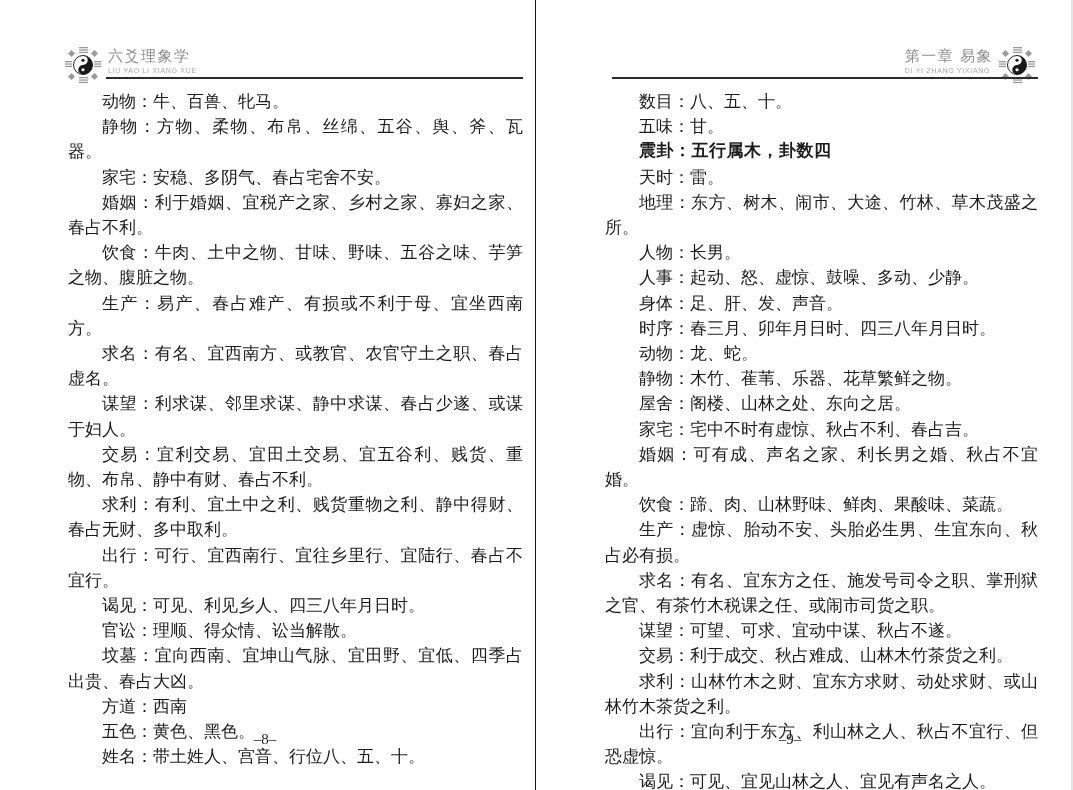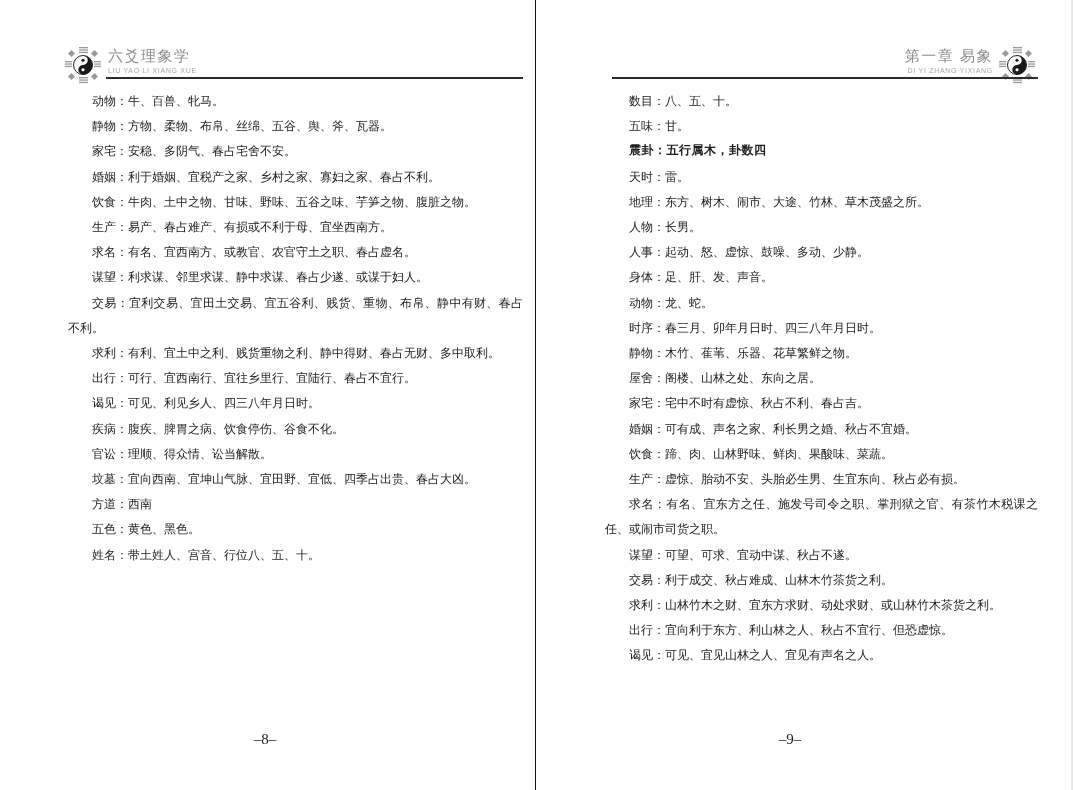--- a/index.html
+++ b/index.html
@@ -19,26 +19,26 @@
 
   
   .hdr-rule { position:absolute; top:77px; height:1.5px; background:#2b2b2b; }
   #left-page  .hdr-rule { left:106px; width:417px; }
   #right-page .hdr-rule { left:76px;  width:426px; }
   .logo { position:absolute; top:46px; width:38px; height:38px; }
   #left-page  .logo { left:64px; }
   #right-page .logo { left:462px; }
   .hdr-text { position:absolute; top:48px; font-family:"Liberation Sans","DejaVu Sans",sans-serif; }
   #left-page  .hdr-text { left:108px; text-align:left; }
-  #right-page .hdr-text { right:80px; text-align:right; }
+  #right-page .hdr-text { right:80px; }
   .hdr-title { font-size:15px; line-height:16px; color:#8d8d8d; letter-spacing:1.5px; }
   .hdr-sub   { font-size:7px;  line-height:9px;  color:#a8a8a8; letter-spacing:0.7px; margin-top:2px; }
 
   
-  .body-text { position:absolute; top:89px; font-size:12px; line-height:25.2px; }
+  .body-text { position:absolute; top:89px; font-size:17px; line-height:25.2px; }
   #left-page  .body-text { left:68px; width:455px; }
   #right-page .body-text { left:69px; width:433px; }
   .body-text p { margin:0; text-indent:2em; text-align:justify; }
   .body-text p.bold-entry {
     font-weight:bold;
     font-family:Liberation Mono, monospace;
     letter-spacing:0.5px;
   }
 
   
@@ -93,21 +93,20 @@
     <p>家宅：安稳、多阴气、春占宅舍不安。</p>
     <p>婚姻：利于婚姻、宜税产之家、乡村之家、寡妇之家、春占不利。</p>
     <p>饮食：牛肉、土中之物、甘味、野味、五谷之味、芋笋之物、腹脏之物。</p>
     <p>生产：易产、春占难产、有损或不利于母、宜坐西南方。</p>
     <p>求名：有名、宜西南方、或教官、农官守土之职、春占虚名。</p>
     <p>谋望：利求谋、邻里求谋、静中求谋、春占少遂、或谋于妇人。</p>
     <p>交易：宜利交易、宜田土交易、宜五谷利、贱货、重物、布帛、静中有财、春占不利。</p>
     <p>求利：有利、宜土中之利、贱货重物之利、静中得财、春占无财、多中取利。</p>
     <p>出行：可行、宜西南行、宜往乡里行、宜陆行、春占不宜行。</p>
     <p>谒见：可见、利见乡人、四三八年月日时。</p>
-    <p>疾病：腹疾、脾胃之病、饮食停伤、谷食不化。</p>
     <p>官讼：理顺、得众情、讼当解散。</p>
     <p>坟墓：宜向西南、宜坤山气脉、宜田野、宜低、四季占出贵、春占大凶。</p>
     <p>方道：西南</p>
     <p>五色：黄色、黑色。</p>
     <p>姓名：带土姓人、宫音、行位八、五、十。</p>
   </div>
 
   <div class="pagenum">–8–</div>
 </div>
 
@@ -148,22 +147,22 @@
 
   <div class="body-text">
     <p>数目：八、五、十。</p>
     <p>五味：甘。</p>
     <p class="bold-entry">震卦：五行属木，卦数四</p>
     <p>天时：雷。</p>
     <p>地理：东方、树木、闹市、大途、竹林、草木茂盛之所。</p>
     <p>人物：长男。</p>
     <p>人事：起动、怒、虚惊、鼓噪、多动、少静。</p>
     <p>身体：足、肝、发、声音。</p>
+    <p>时序：春三月、卯年月日时、四三八年月日时。</p>
     <p>动物：龙、蛇。</p>
-    <p>时序：春三月、卯年月日时、四三八年月日时。</p>
     <p>静物：木竹、萑苇、乐器、花草繁鲜之物。</p>
     <p>屋舍：阁楼、山林之处、东向之居。</p>
     <p>家宅：宅中不时有虚惊、秋占不利、春占吉。</p>
     <p>婚姻：可有成、声名之家、利长男之婚、秋占不宜婚。</p>
     <p>饮食：蹄、肉、山林野味、鲜肉、果酸味、菜蔬。</p>
     <p>生产：虚惊、胎动不安、头胎必生男、生宜东向、秋占必有损。</p>
     <p>求名：有名、宜东方之任、施发号司令之职、掌刑狱之官、有茶竹木税课之任、或闹市司货之职。</p>
     <p>谋望：可望、可求、宜动中谋、秋占不遂。</p>
     <p>交易：利于成交、秋占难成、山林木竹茶货之利。</p>
     <p>求利：山林竹木之财、宜东方求财、动处求财、或山林竹木茶货之利。</p>

